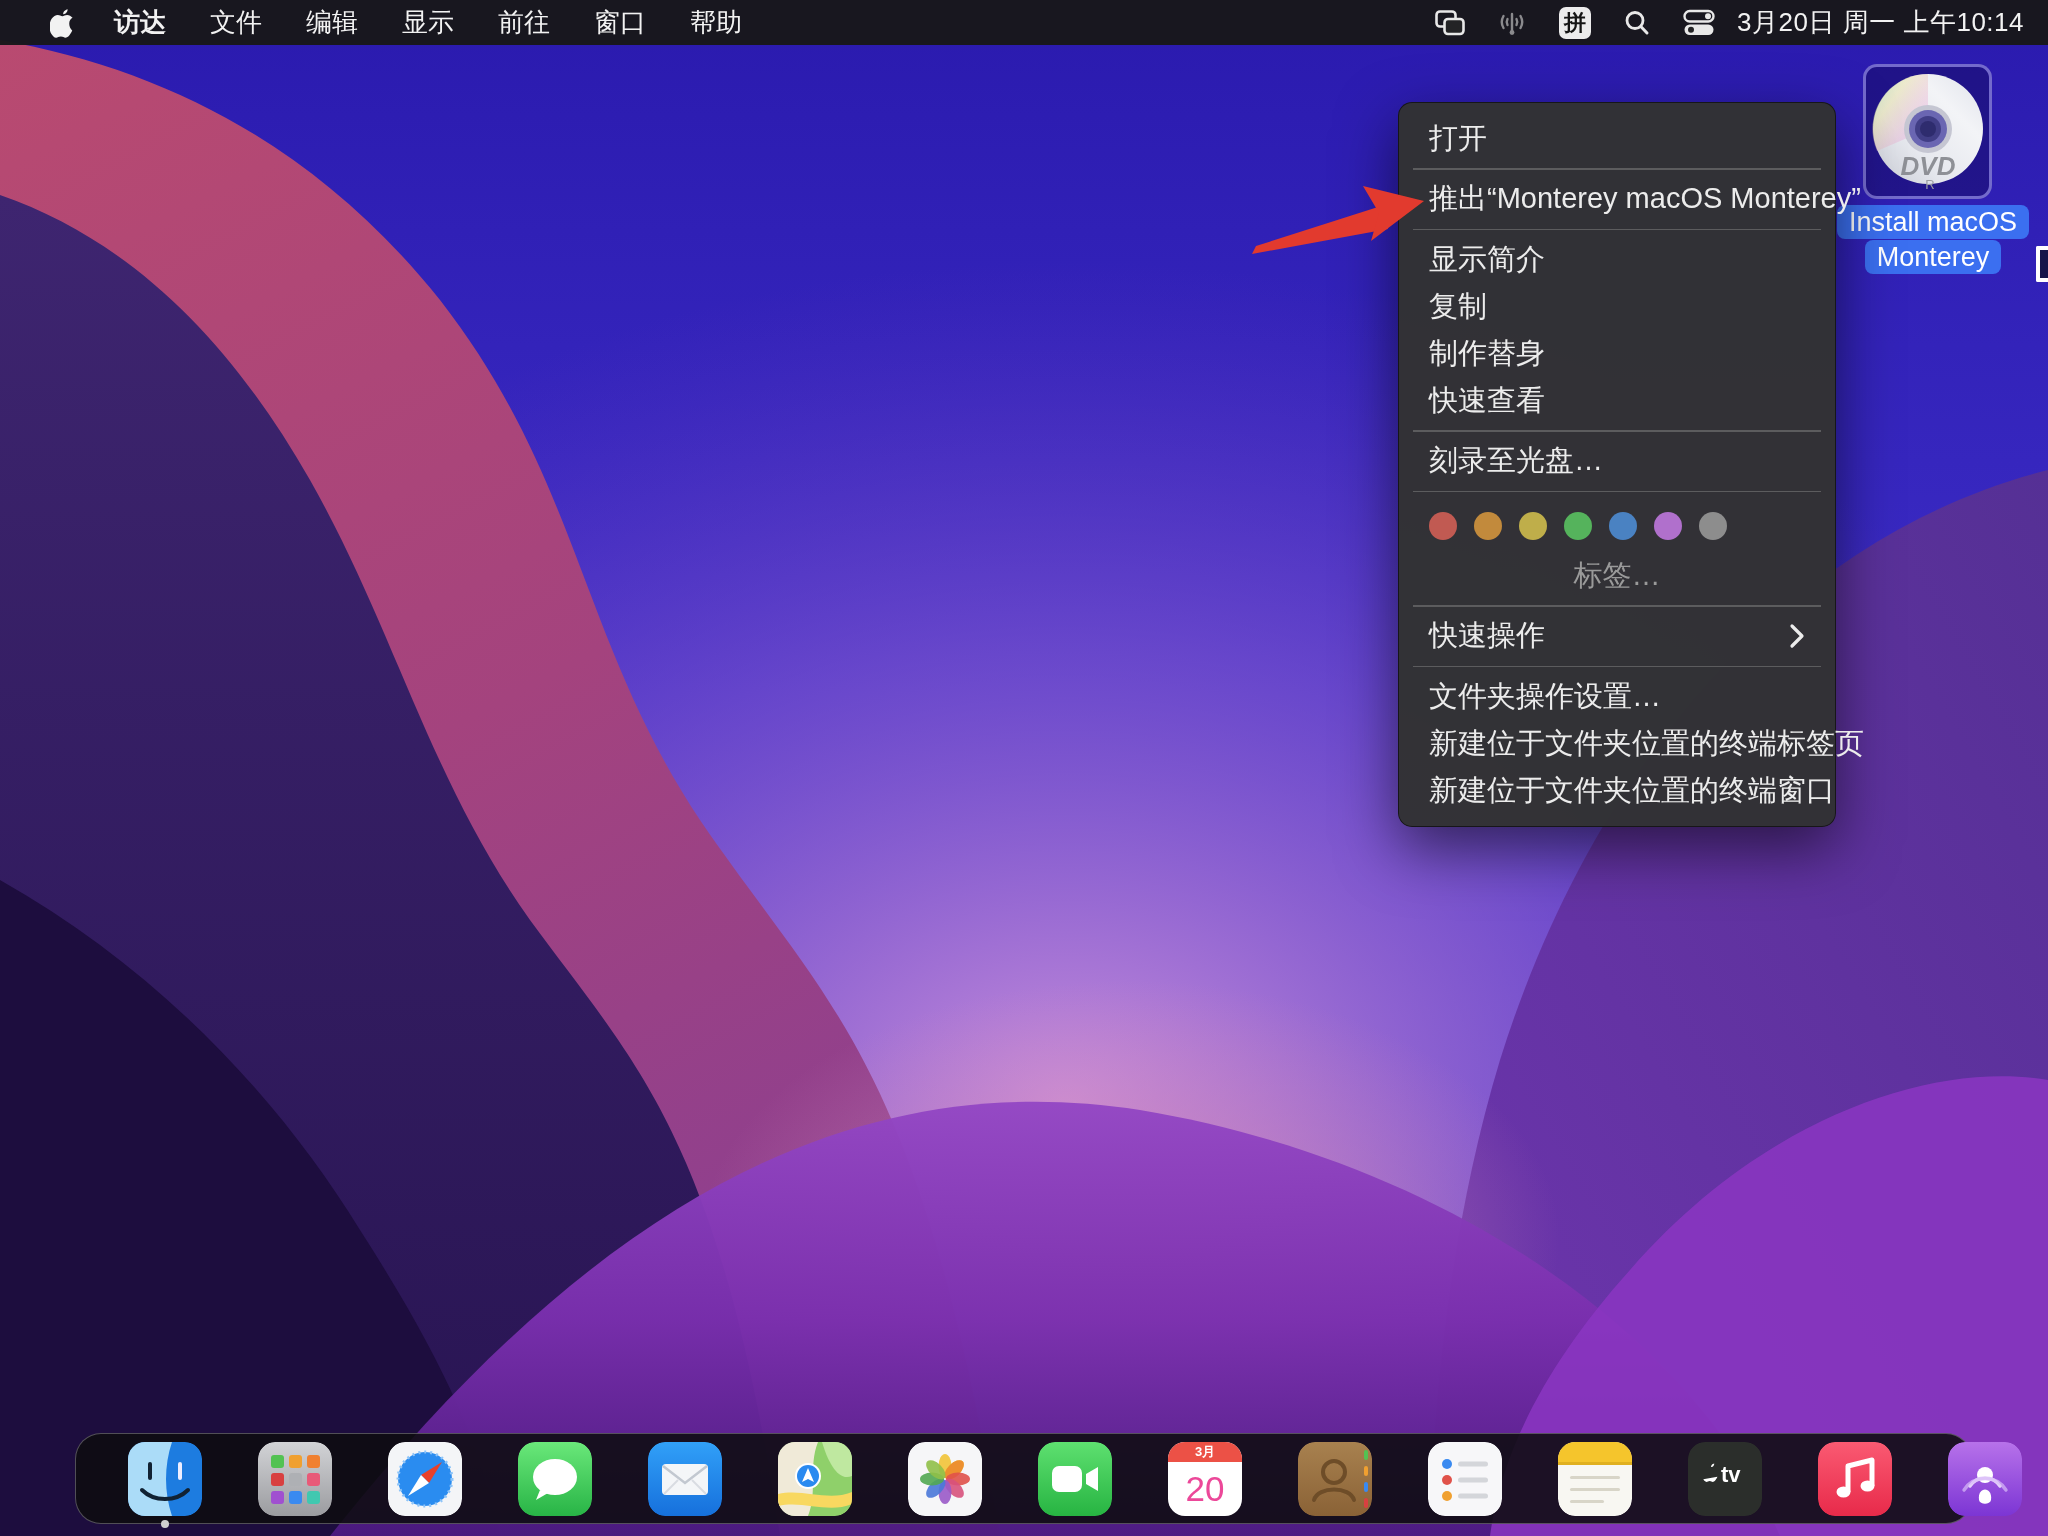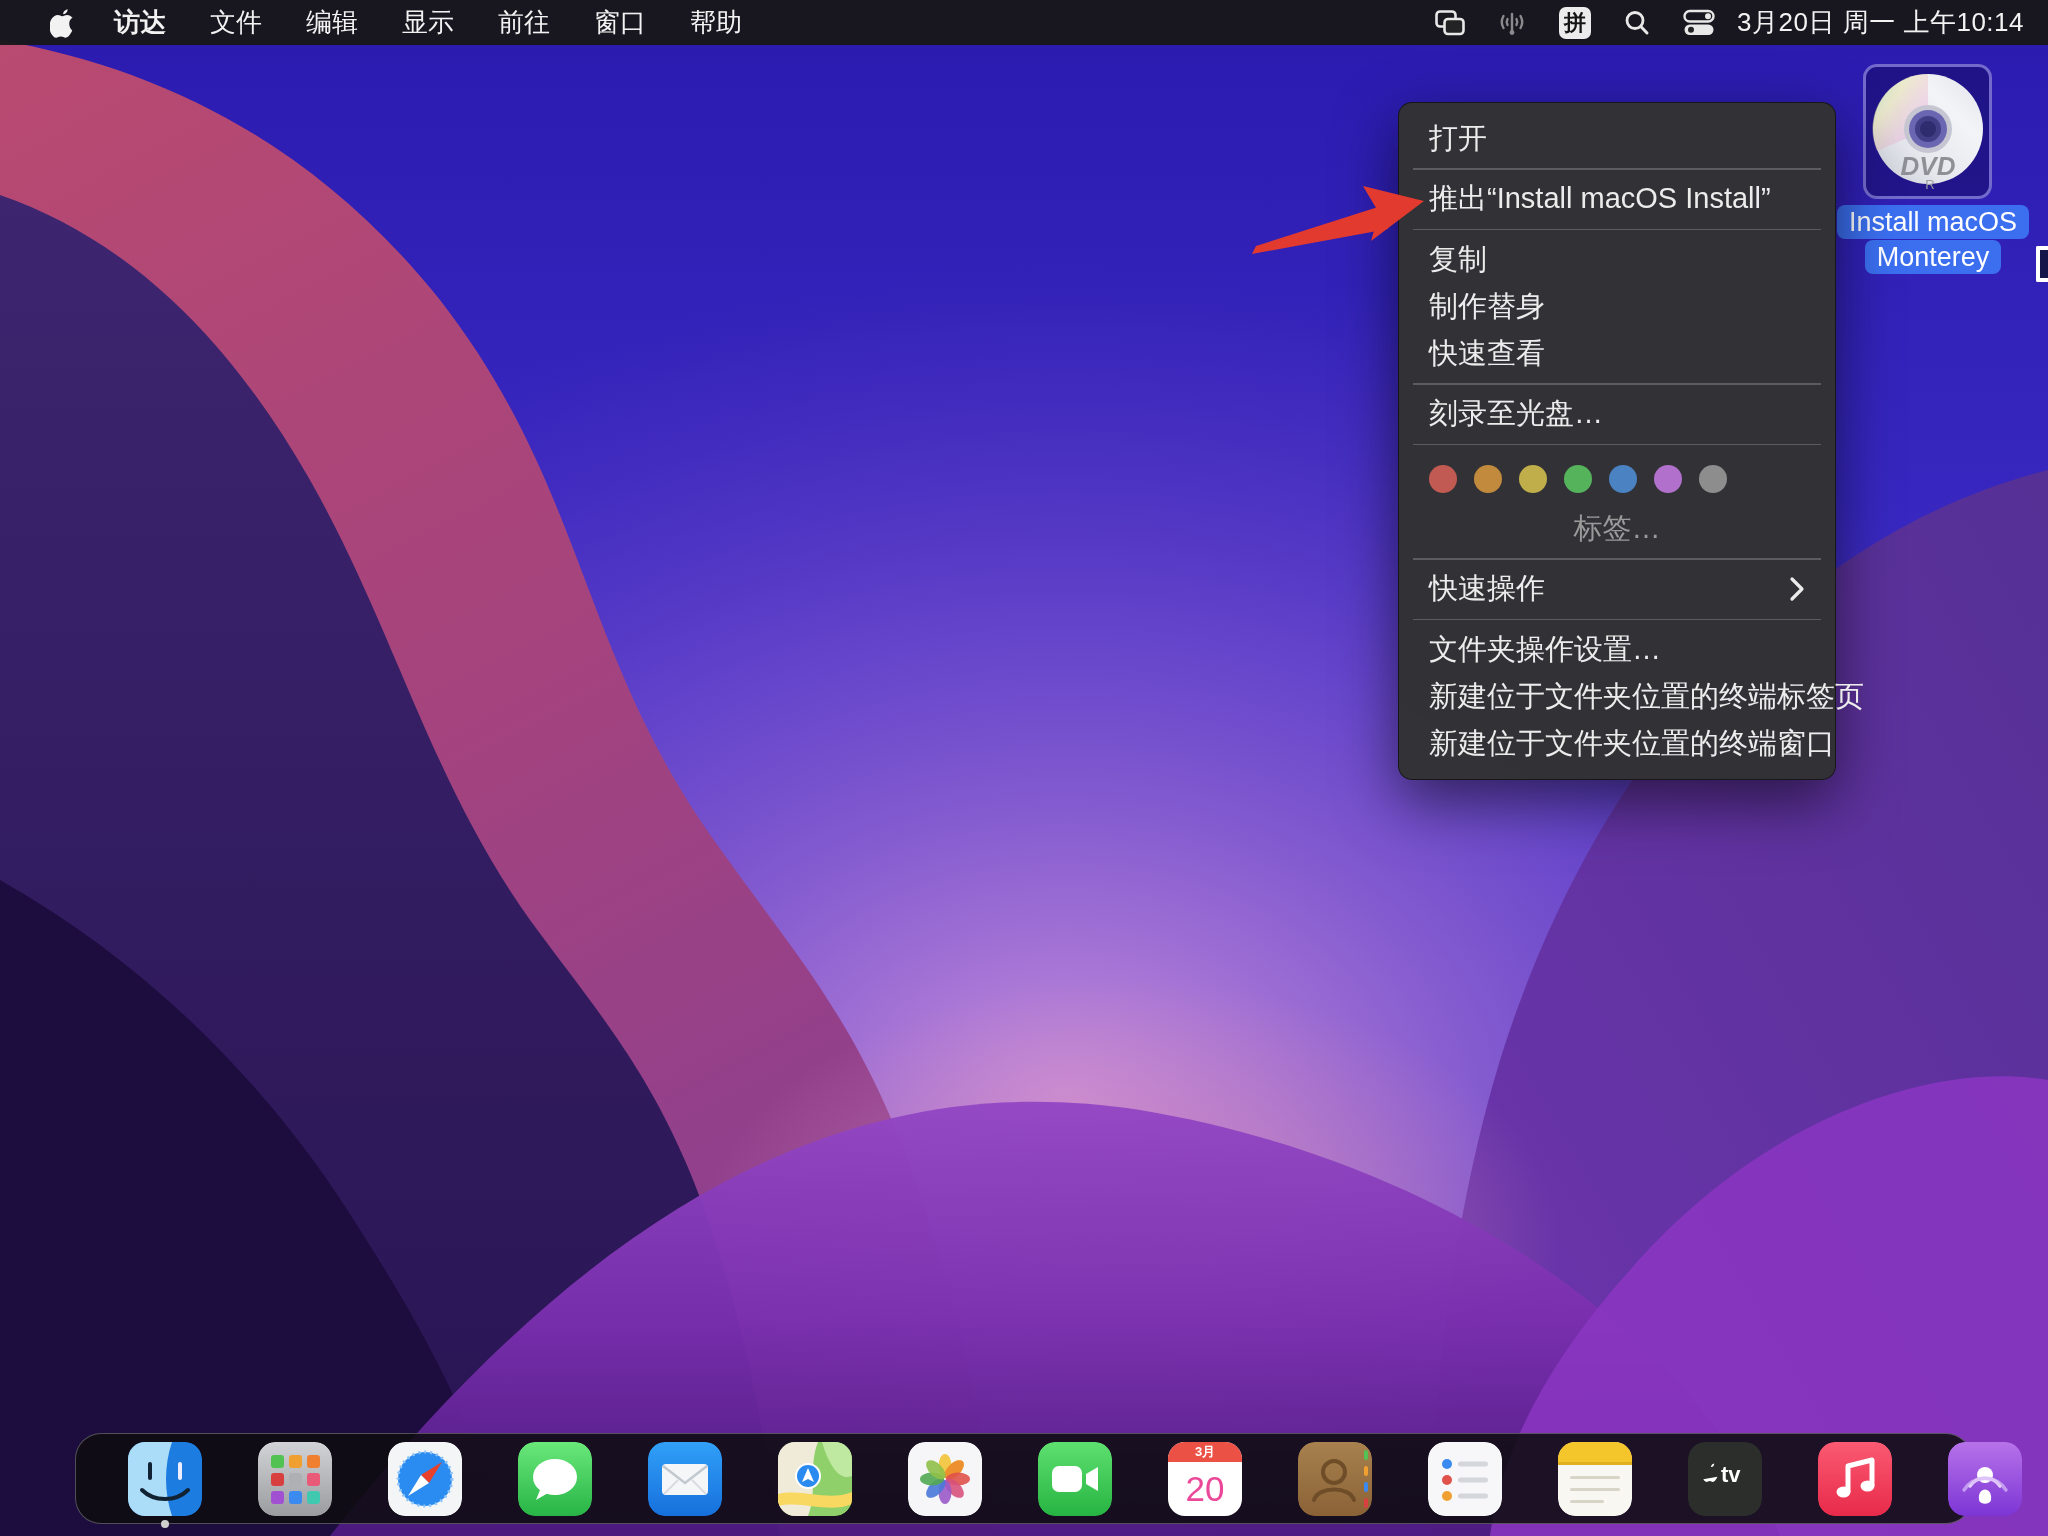--- a/index.html
+++ b/index.html
@@ -223,23 +223,26 @@
     <div><span class="label-pill">Monterey</span></div>
   </div>
 </div>
 
 <div class="ctx">
   <div class="ctx-item">
       <span>打开</span>
     </div>
   <div class="ctx-sep"></div>
   <div class="ctx-item">
-      <span>推出“Install macOS Install”</span>
+      <span>推出“Monterey macOS Monterey”</span>
     </div>
   <div class="ctx-sep"></div>
+  <div class="ctx-item">
+      <span>显示简介</span>
+    </div>
   <div class="ctx-item">
       <span>复制</span>
     </div>
   <div class="ctx-item">
       <span>制作替身</span>
     </div>
   <div class="ctx-item">
       <span>快速查看</span>
     </div>
   <div class="ctx-sep"></div>

